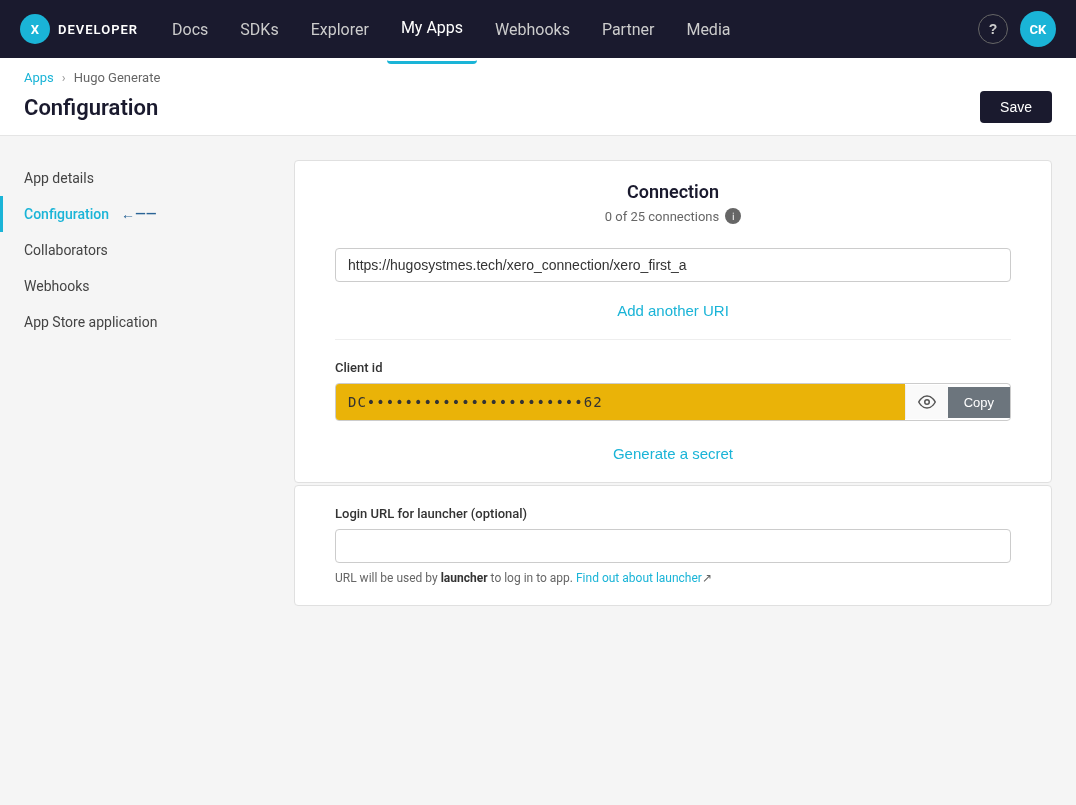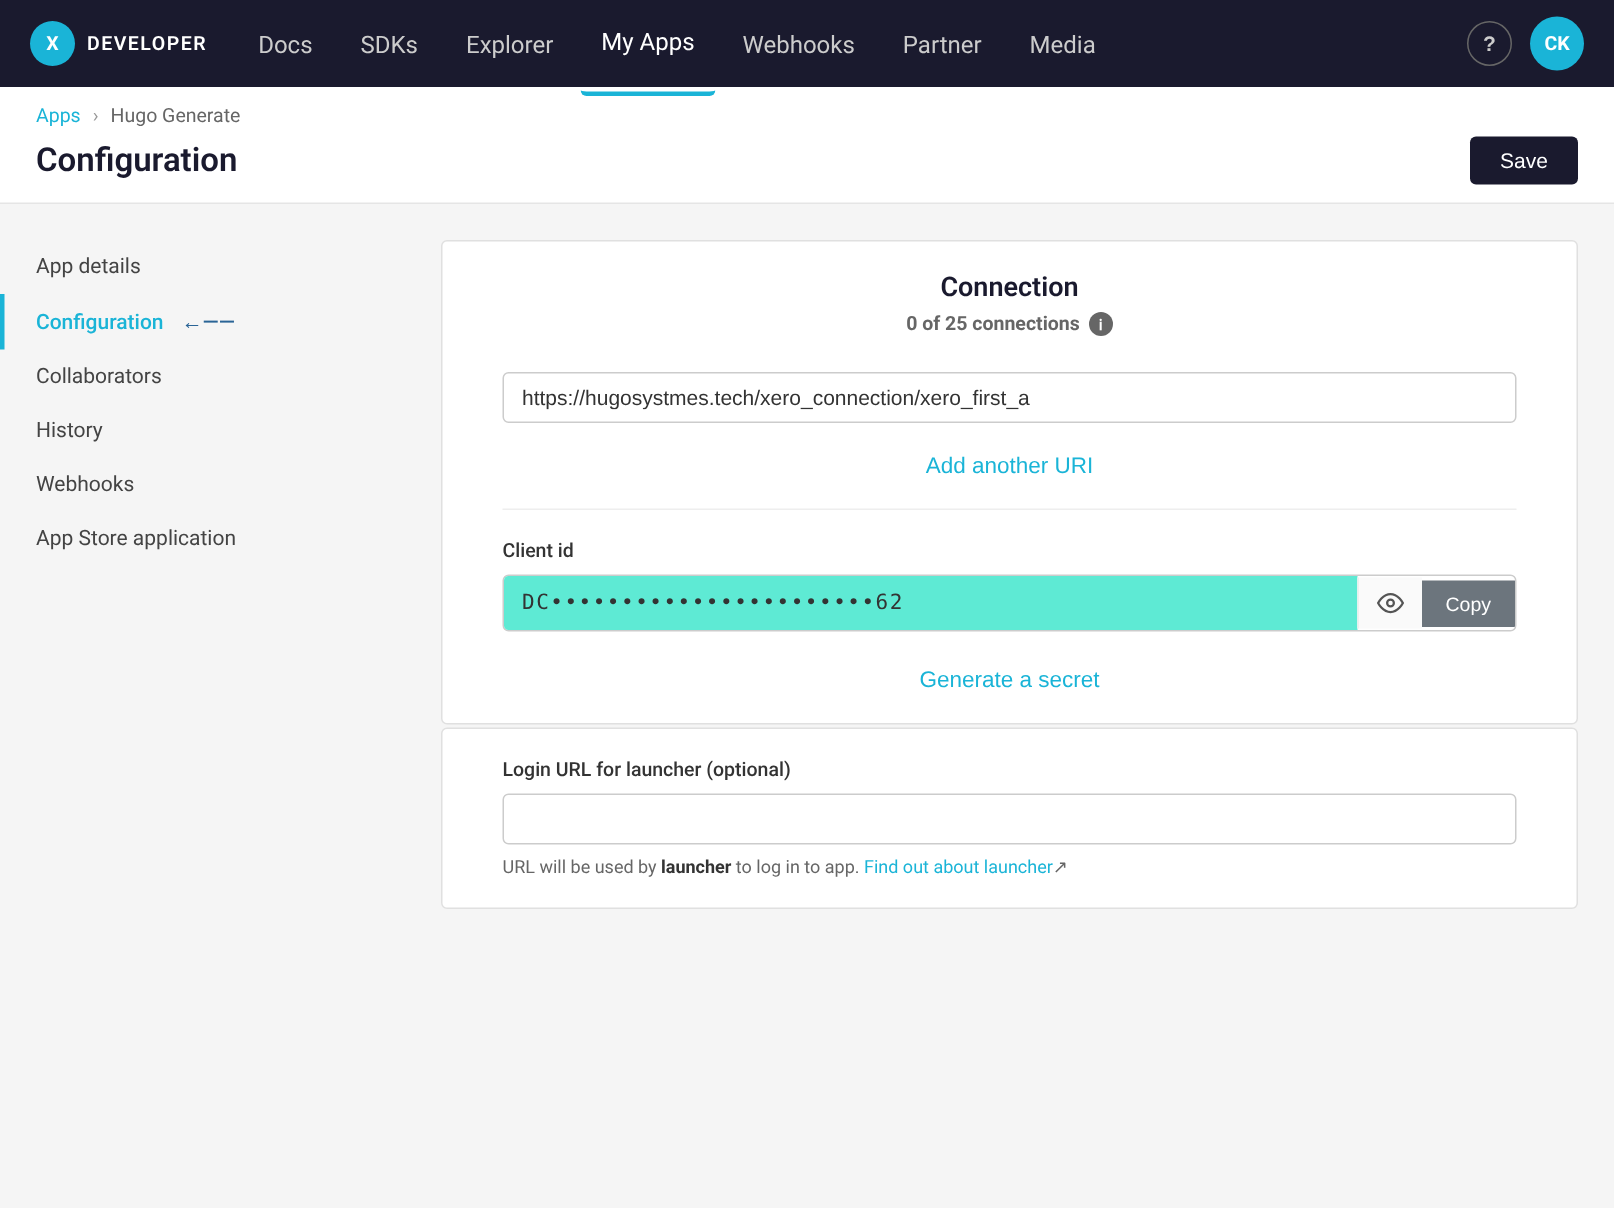--- a/index.html
+++ b/index.html
@@ -192,21 +192,20 @@
     }
     .connections-info {
       text-align: center;
       color: #666;
       font-size: 13px;
       margin-bottom: 24px;
       display: flex;
       align-items: center;
       justify-content: center;
       gap: 6px;
-      font-weight: bold;
     }
     .info-icon {
       width: 16px;
       height: 16px;
       border-radius: 50%;
       background: #666;
       color: white;
       font-size: 10px;
       display: inline-flex;
       align-items: center;
@@ -276,21 +275,21 @@
       align-items: center;
       border: 1px solid #ccc;
       border-radius: 4px;
       overflow: hidden;
     }
     .client-id-value {
       flex: 1;
       padding: 10px 12px;
       font-size: 14px;
       color: #333;
-      background: #5eead4;
+      background: #eab308;
       font-family: monospace;
       letter-spacing: 1px;
     }
     .eye-btn {
       padding: 8px 12px;
       background: #fafafa;
       border: none;
       cursor: pointer;
       border-left: 1px solid #eee;
       color: #555;
@@ -381,23 +380,20 @@
       <span>App details</span>
     </div>
     <div class="sidebar-item active">
       <span>Configuration</span>
       <span class="sidebar-arrow">←——</span>
     </div>
     <div class="sidebar-item">
       <span>Collaborators</span>
     </div>
     <div class="sidebar-item">
-      <span>History</span>
-    </div>
-    <div class="sidebar-item">
       <span>Webhooks</span>
     </div>
     <div class="sidebar-item">
       <span>App Store application</span>
     </div>
   </aside>
 
   <main class="content-area">
 
     <div class="card">

